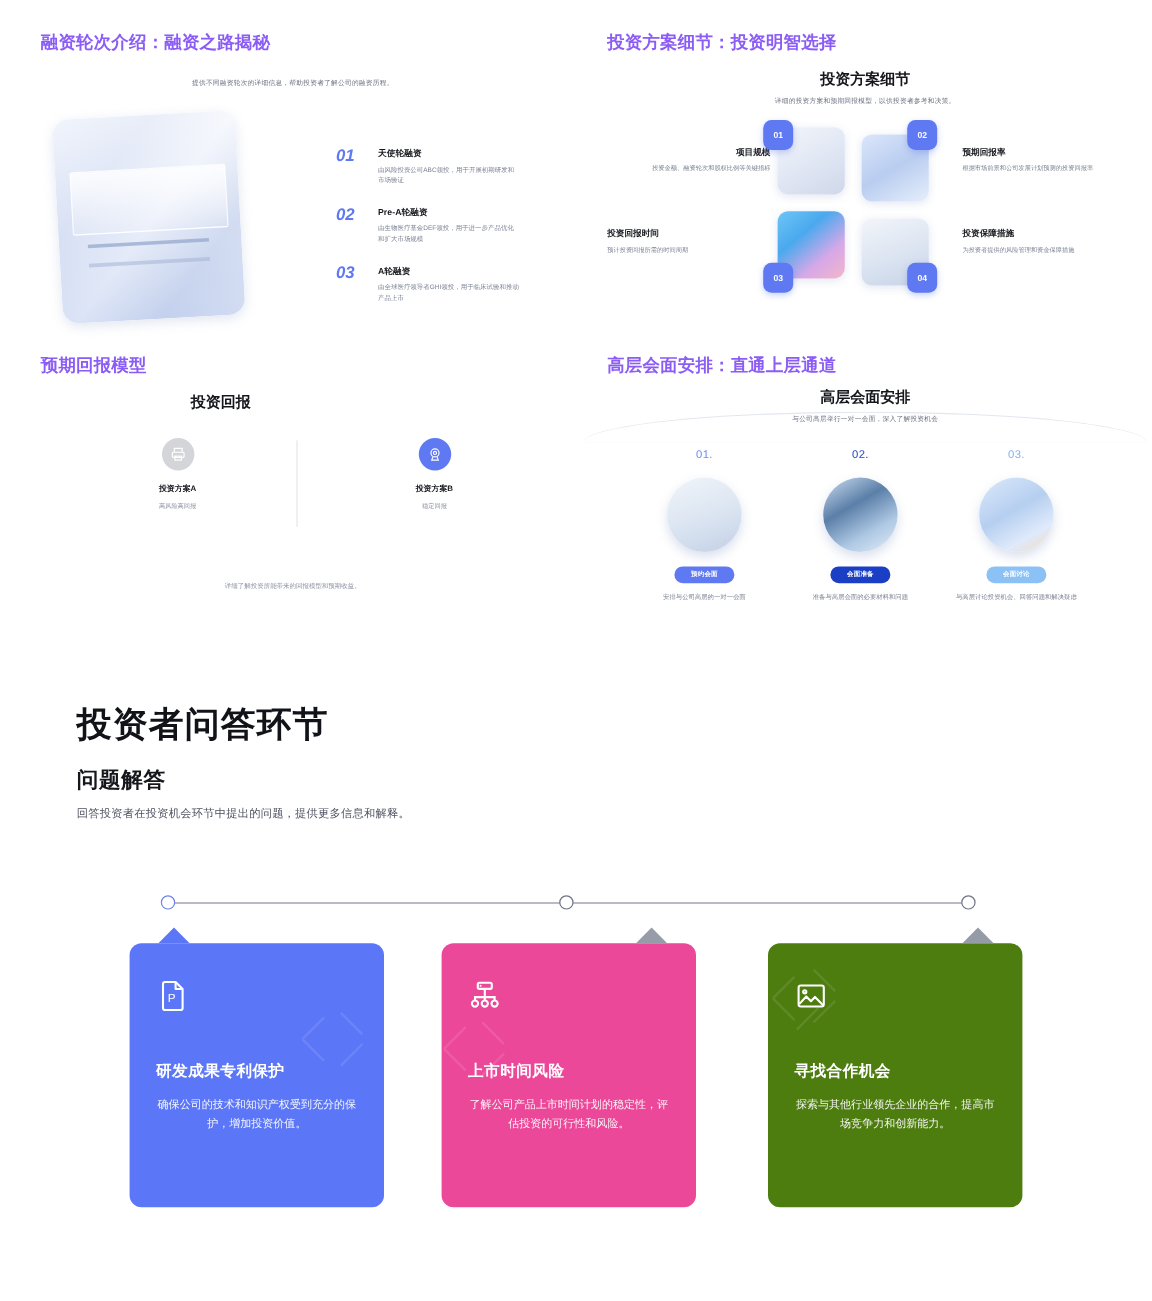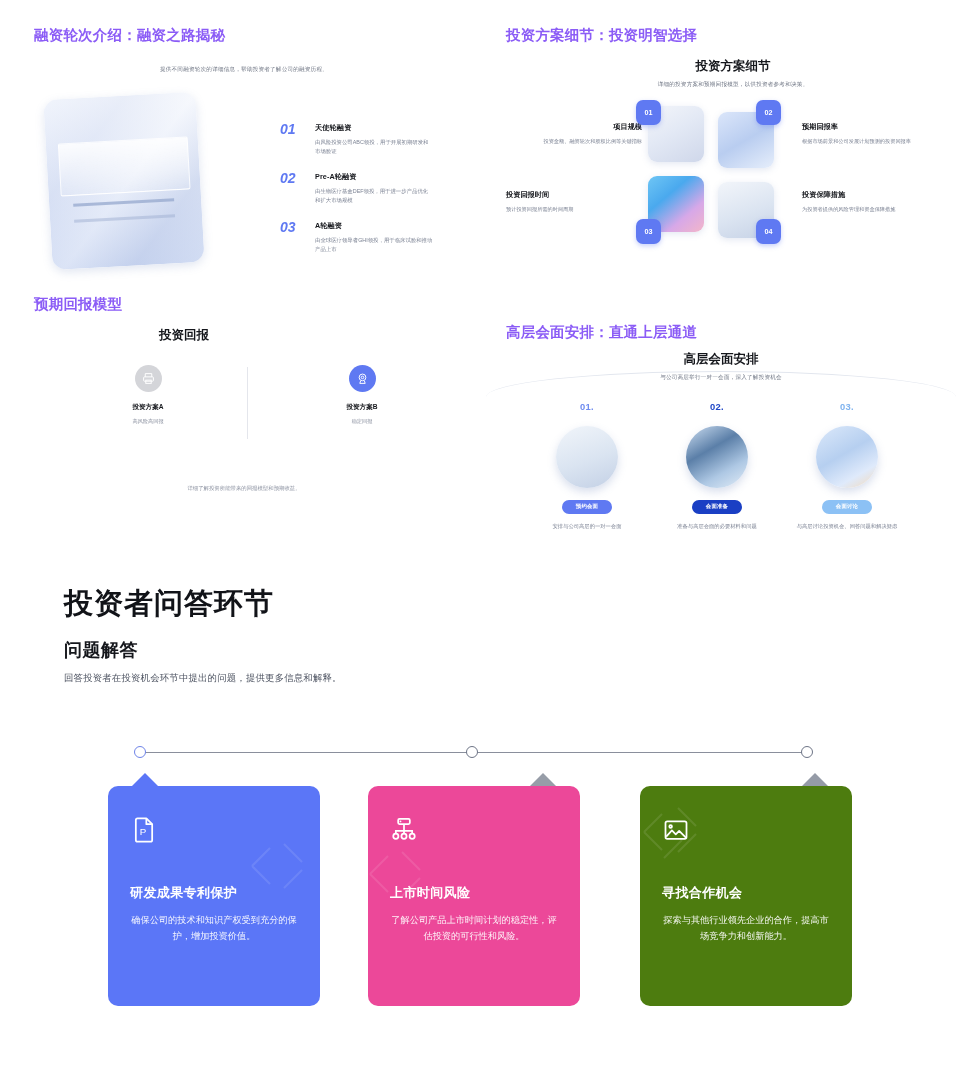--- a/index.html
+++ b/index.html
@@ -52,21 +52,21 @@
     font-size: 14px; font-weight: bold; font-style: italic;
     color: #5f79f2; min-width: 22px; line-height: 1;
   }
   .step .stxt { padding-top: 1px; }
   .step .sname { font-size: 7.2px; font-weight: bold; color: #15171c; letter-spacing: .1px; }
   .step .sdesc { font-size: 5.4px; color: #7b8293; line-height: 1.62; margin-top: 5px; width: 118px; }
 
   
   #p2 { left: 506px; top: 26px; width: 430px; height: 250px; }
   #p2 .hdr { position: absolute; left: 0; top: 0; }
-  #p2 .blk-title { position: absolute; left: 12px; top: 32px; width: 430px; }
+  #p2 .blk-title { position: absolute; left: 0; top: 32px; width: 430px; }
   .q-txt { position: absolute; width: 136px; }
   .q-txt .qname { font-size: 7.2px; font-weight: bold; color: #15171c; }
   .q-txt .qdesc { font-size: 5.2px; color: #7b8293; line-height: 1.62; margin-top: 5px; }
   .thumb {
     position: absolute; width: 56px; height: 56px; border-radius: 9px; overflow: hidden;
     box-shadow: 0 2px 7px rgba(120,140,190,.2);
   }
   .badge {
     position: absolute; width: 25px; height: 25px; border-radius: 7px;
     background: #5f79f2; color: #fff; font-size: 7.2px; font-weight: bold;
@@ -89,29 +89,29 @@
     margin: 0 auto 11px;
   }
   .opt .circ.grey { background: #d4d5d9; }
   .opt .circ.blue { background: #5f79f2; }
   .opt .oname { font-size: 6.6px; font-weight: bold; color: #15171c; }
   .opt .odesc { font-size: 5.2px; color: #8b91a0; margin-top: 6px; }
   #p3 .foot { position: absolute; top: 190px; left: 0; width: 420px; text-align: center;
               font-size: 5.4px; color: #8b91a0; }
 
   
-  #p4 { left: 506px; top: 295px; width: 430px; height: 220px; margin-top: 28px; }
+  #p4 { left: 506px; top: 295px; width: 430px; height: 220px; }
   #p4 .hdr { position: absolute; left: 0; top: 0; }
   #p4 .blk-title { position: absolute; left: 0; top: 28px; width: 430px; }
   #p4 .arc {
     position: absolute; left: -20px; top: 48px; width: 470px; height: 26px;
     border-top: 1px solid #e2e6ee; border-radius: 50% / 100% 100% 0 0;
   }
   .mcol { position: absolute; width: 118px; text-align: center; }
-  .mcol .mnum { font-size: 9.4px; font-weight: bold; letter-spacing: .3px; }
+  .mcol .mnum { font-size: 9.4px; font-weight: normal; letter-spacing: .3px; }
   .mcol .mphoto {
     width: 62px; height: 62px; border-radius: 50%; margin: 14px auto 0;
     box-shadow: 0 4px 9px rgba(130,150,195,.3);
   }
   .mcol .pill {
     display: inline-block; margin-top: 12px; padding: 3.4px 14px; border-radius: 999px;
     color: #fff; font-size: 5.4px; font-weight: bold; letter-spacing: .2px;
   }
   .mcol .mdesc { font-size: 5.3px; color: #7b8293; line-height: 1.65; margin-top: 8px; }
 

